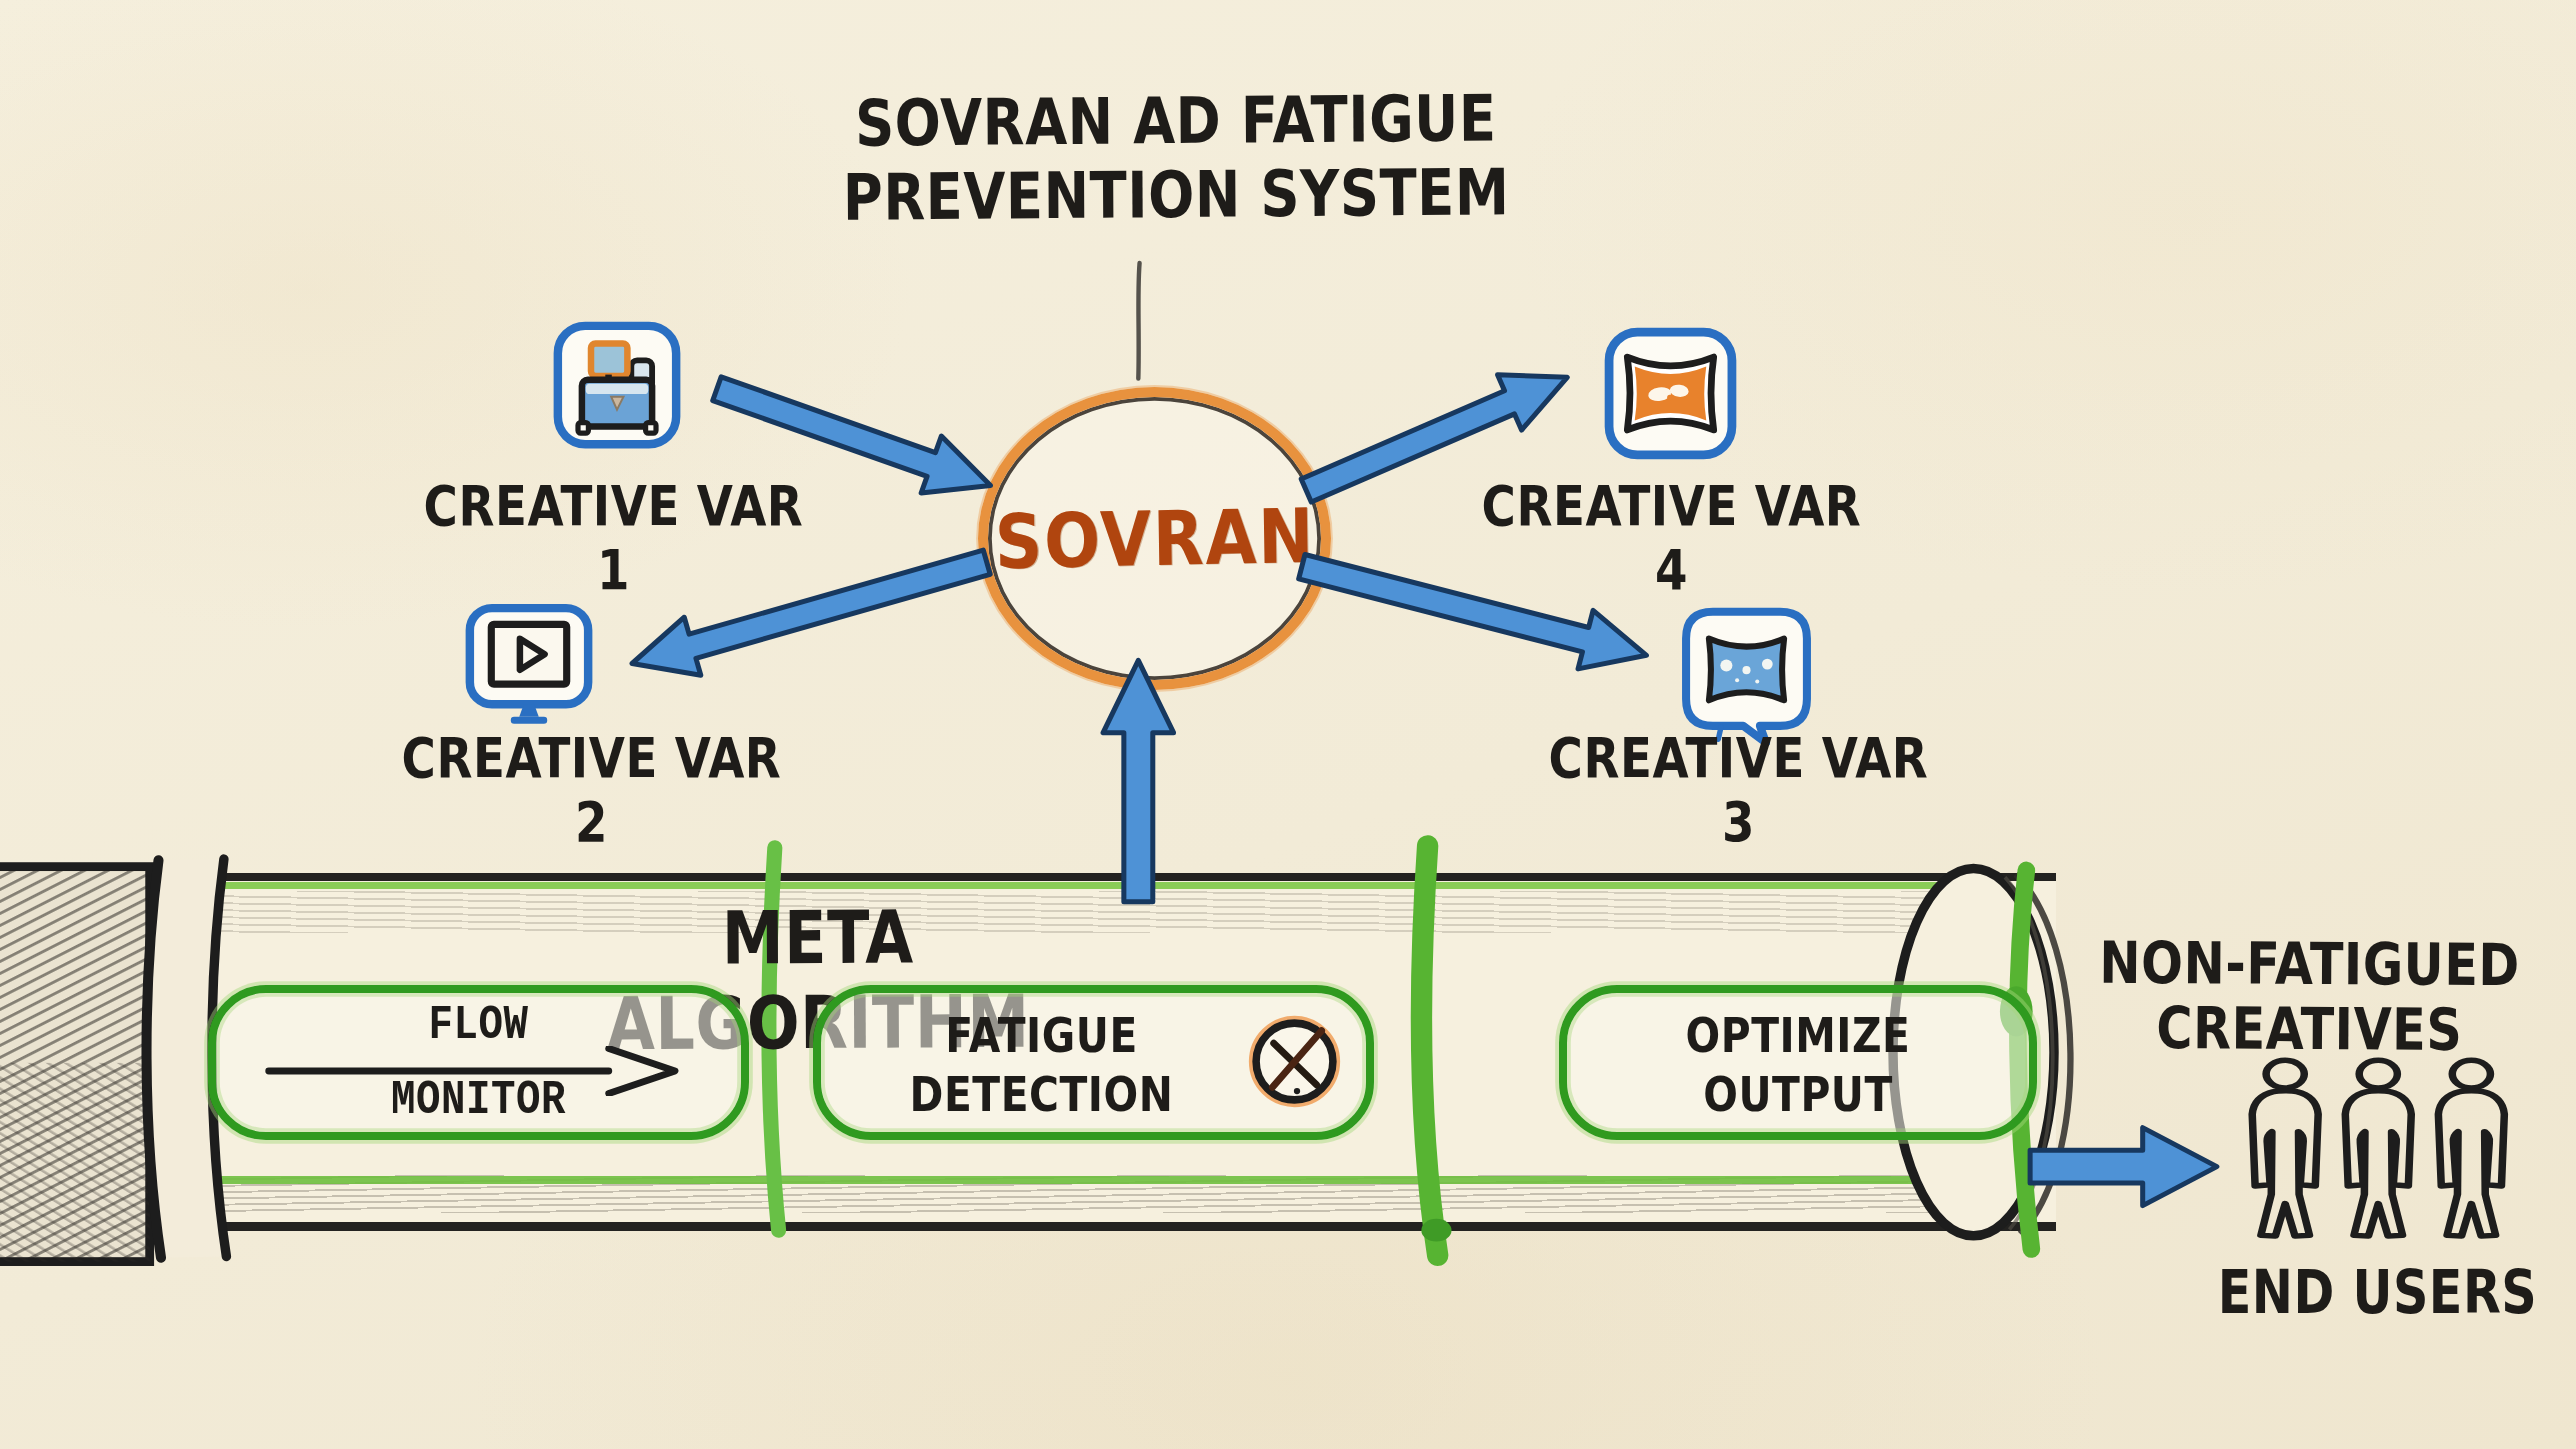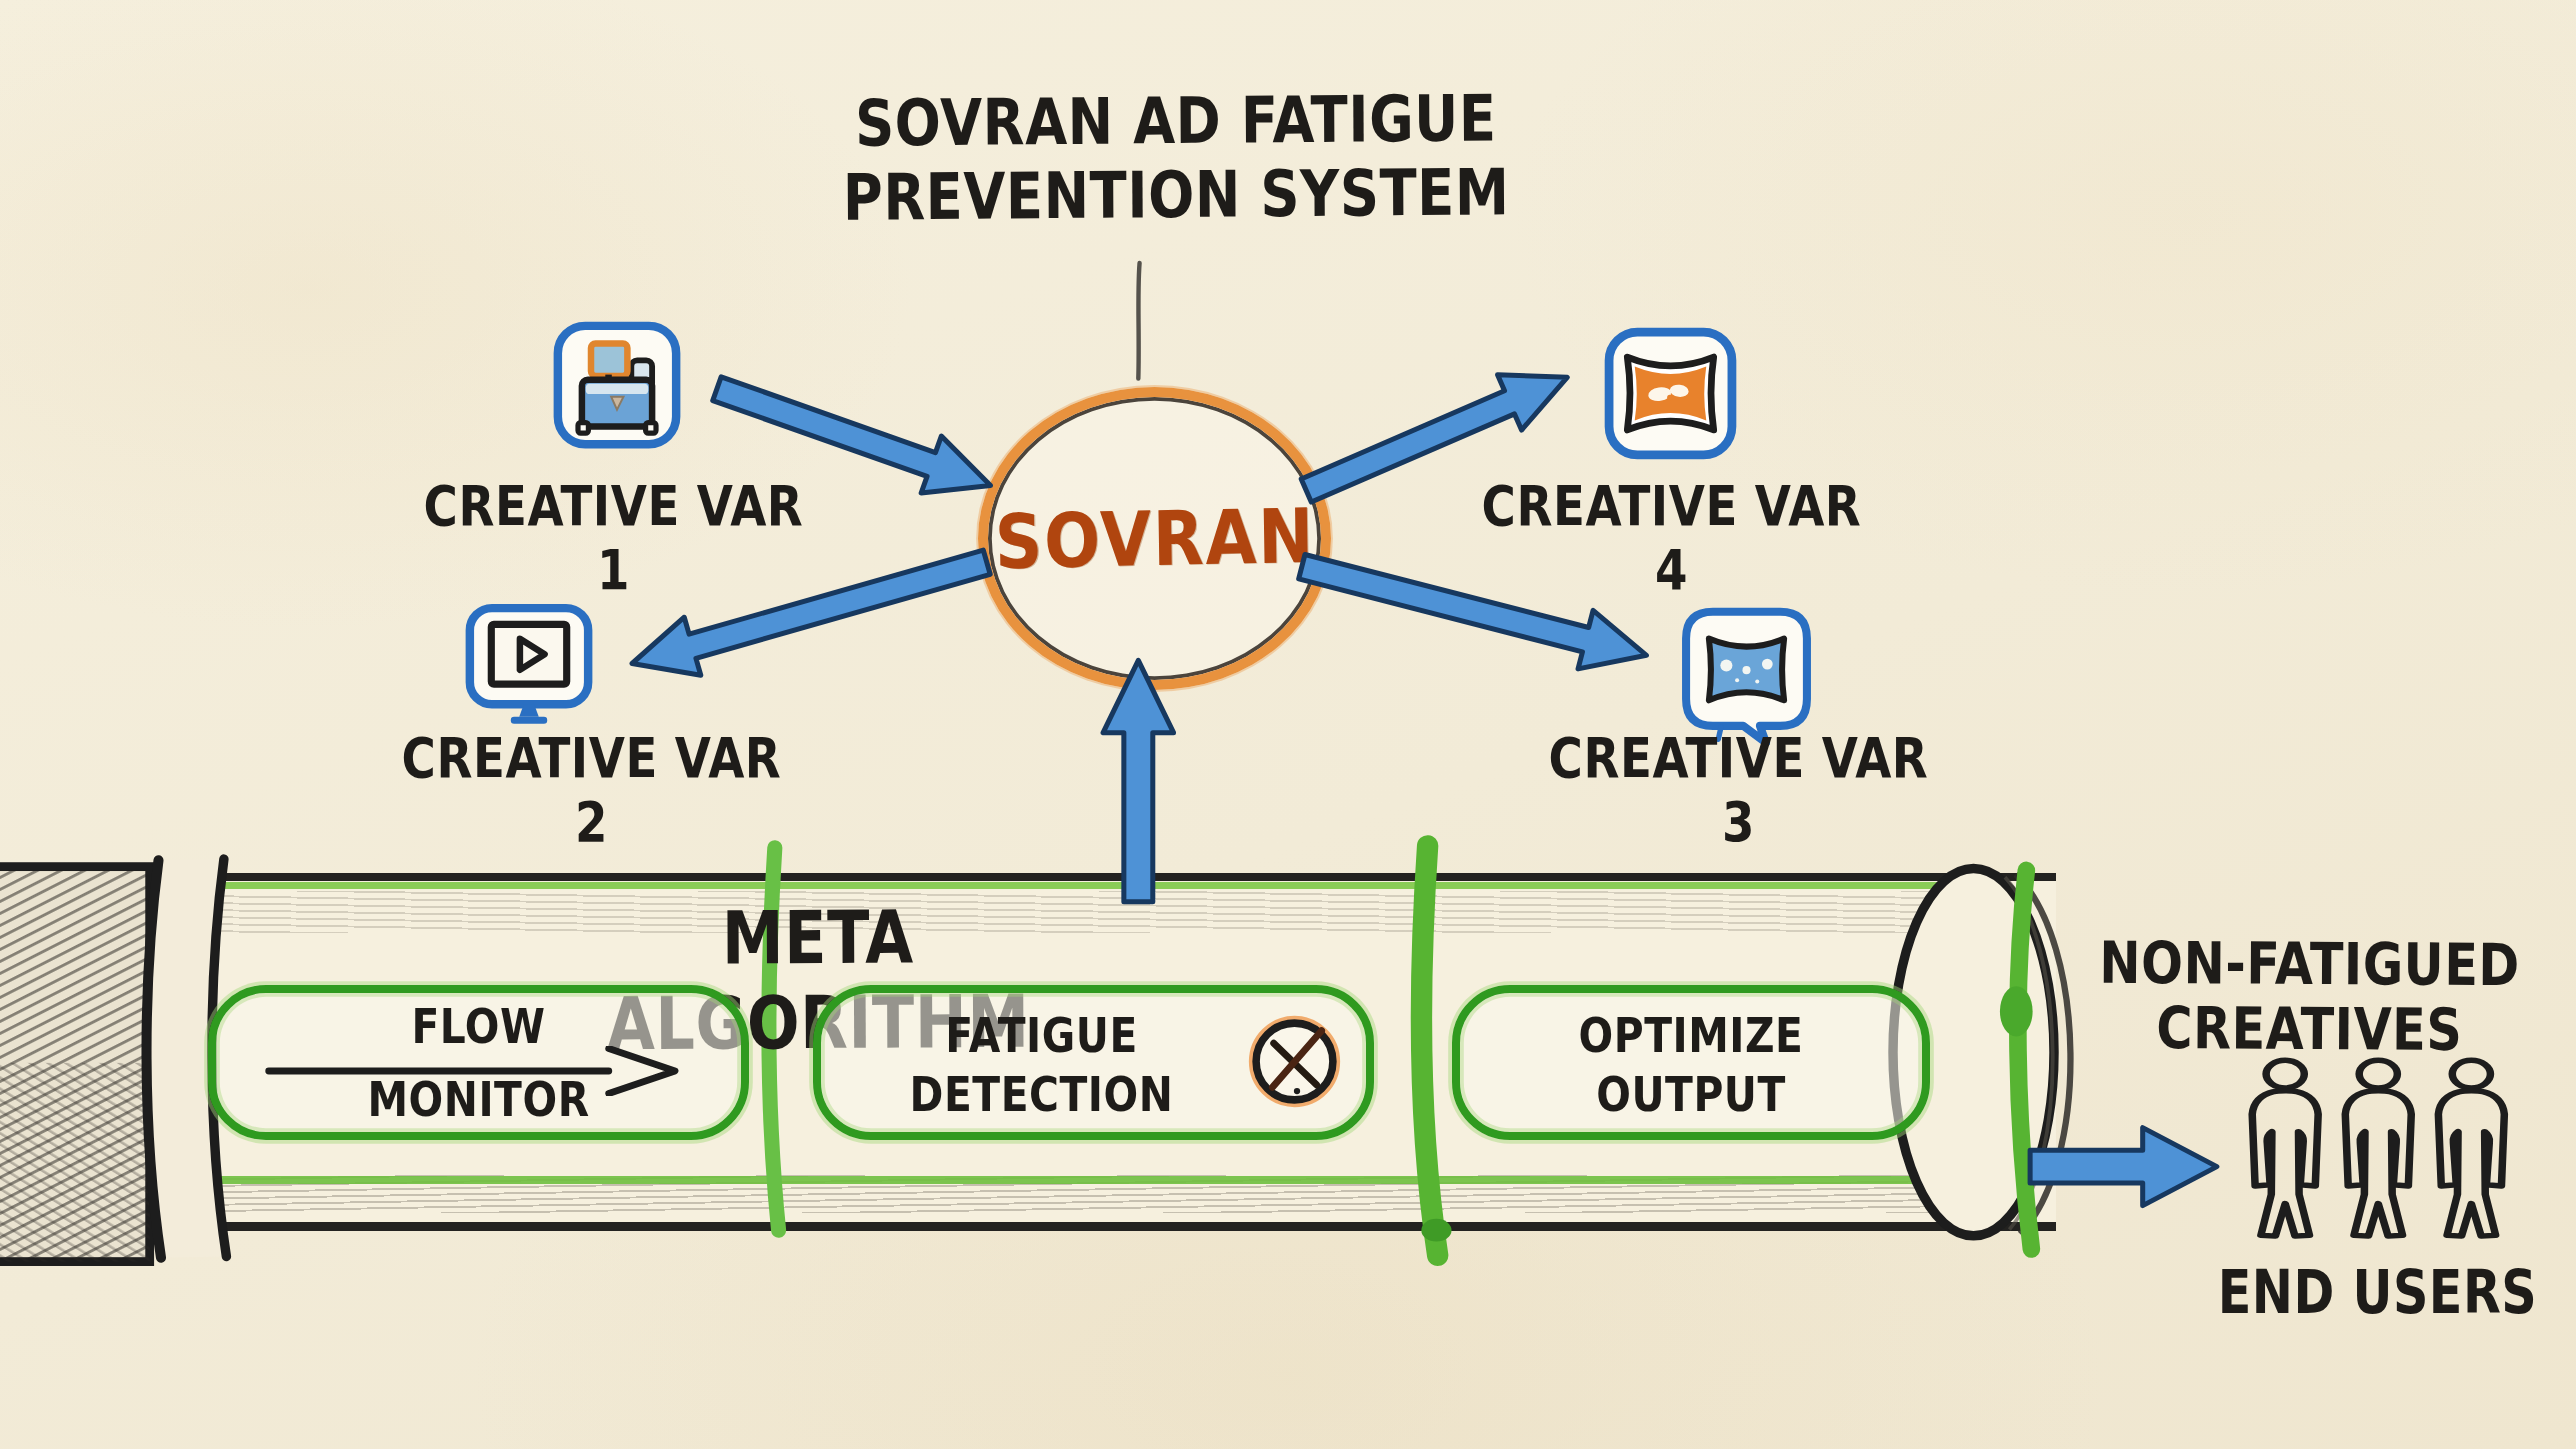--- a/index.html
+++ b/index.html
@@ -53,23 +53,23 @@
     background:repeating-linear-gradient(179deg,rgba(105,98,86,.34) 0 1.9px,rgba(0,0,0,0) 1.9px 6.3px);}
 
   #meta-label{left:472px;top:896px;width:692px;font-size:73px;transform:scaleX(.85) rotate(-.3deg);z-index:10;}
 
   .stage-box{
     top:985px;height:155px;box-sizing:border-box;
     border:8.2px solid #2f9a1f;border-radius:58px;
     box-shadow:0 0 0 3.8px rgba(165,216,122,.45), inset 0 0 0 3.8px rgba(165,216,122,.40);
     background:rgba(250,247,236,.55);z-index:10;
   }
-  #stage-flow{left:208px;width:541px;}
+  #stage-flow{left:208px;width:541px;font-family:Liberation Mono, monospace;}
   #stage-fatigue{left:813px;width:561px;}
-  #stage-optimize{left:1452px;width:478px;}
+  #stage-optimize{left:1559px;width:478px;}
   .stage-line{position:absolute;left:0;right:0;font-size:48px;font-weight:700;text-align:center;transform:scaleX(.85);letter-spacing:0.6px;}
   #stage-flow .l1{top:5px;} #stage-flow .l2{bottom:5px;}
   .two-line .l1{top:14px;} .two-line .l2{top:73px;}
   #stage-fatigue .stage-text{position:absolute;left:12.6px;width:415px;height:100%;}
   #stage-fatigue .stage-text .stage-line{left:0;right:0;}
   #flow-arrow-svg{position:absolute;left:44px;top:53px;}
   #fatigue-x-svg{position:absolute;right:17.6px;top:15px;}
 
   
   #non-fatigued{left:2058px;top:932px;width:503px;font-size:58px;line-height:1.12;z-index:10;transform:scaleX(.85) rotate(.3deg);}

